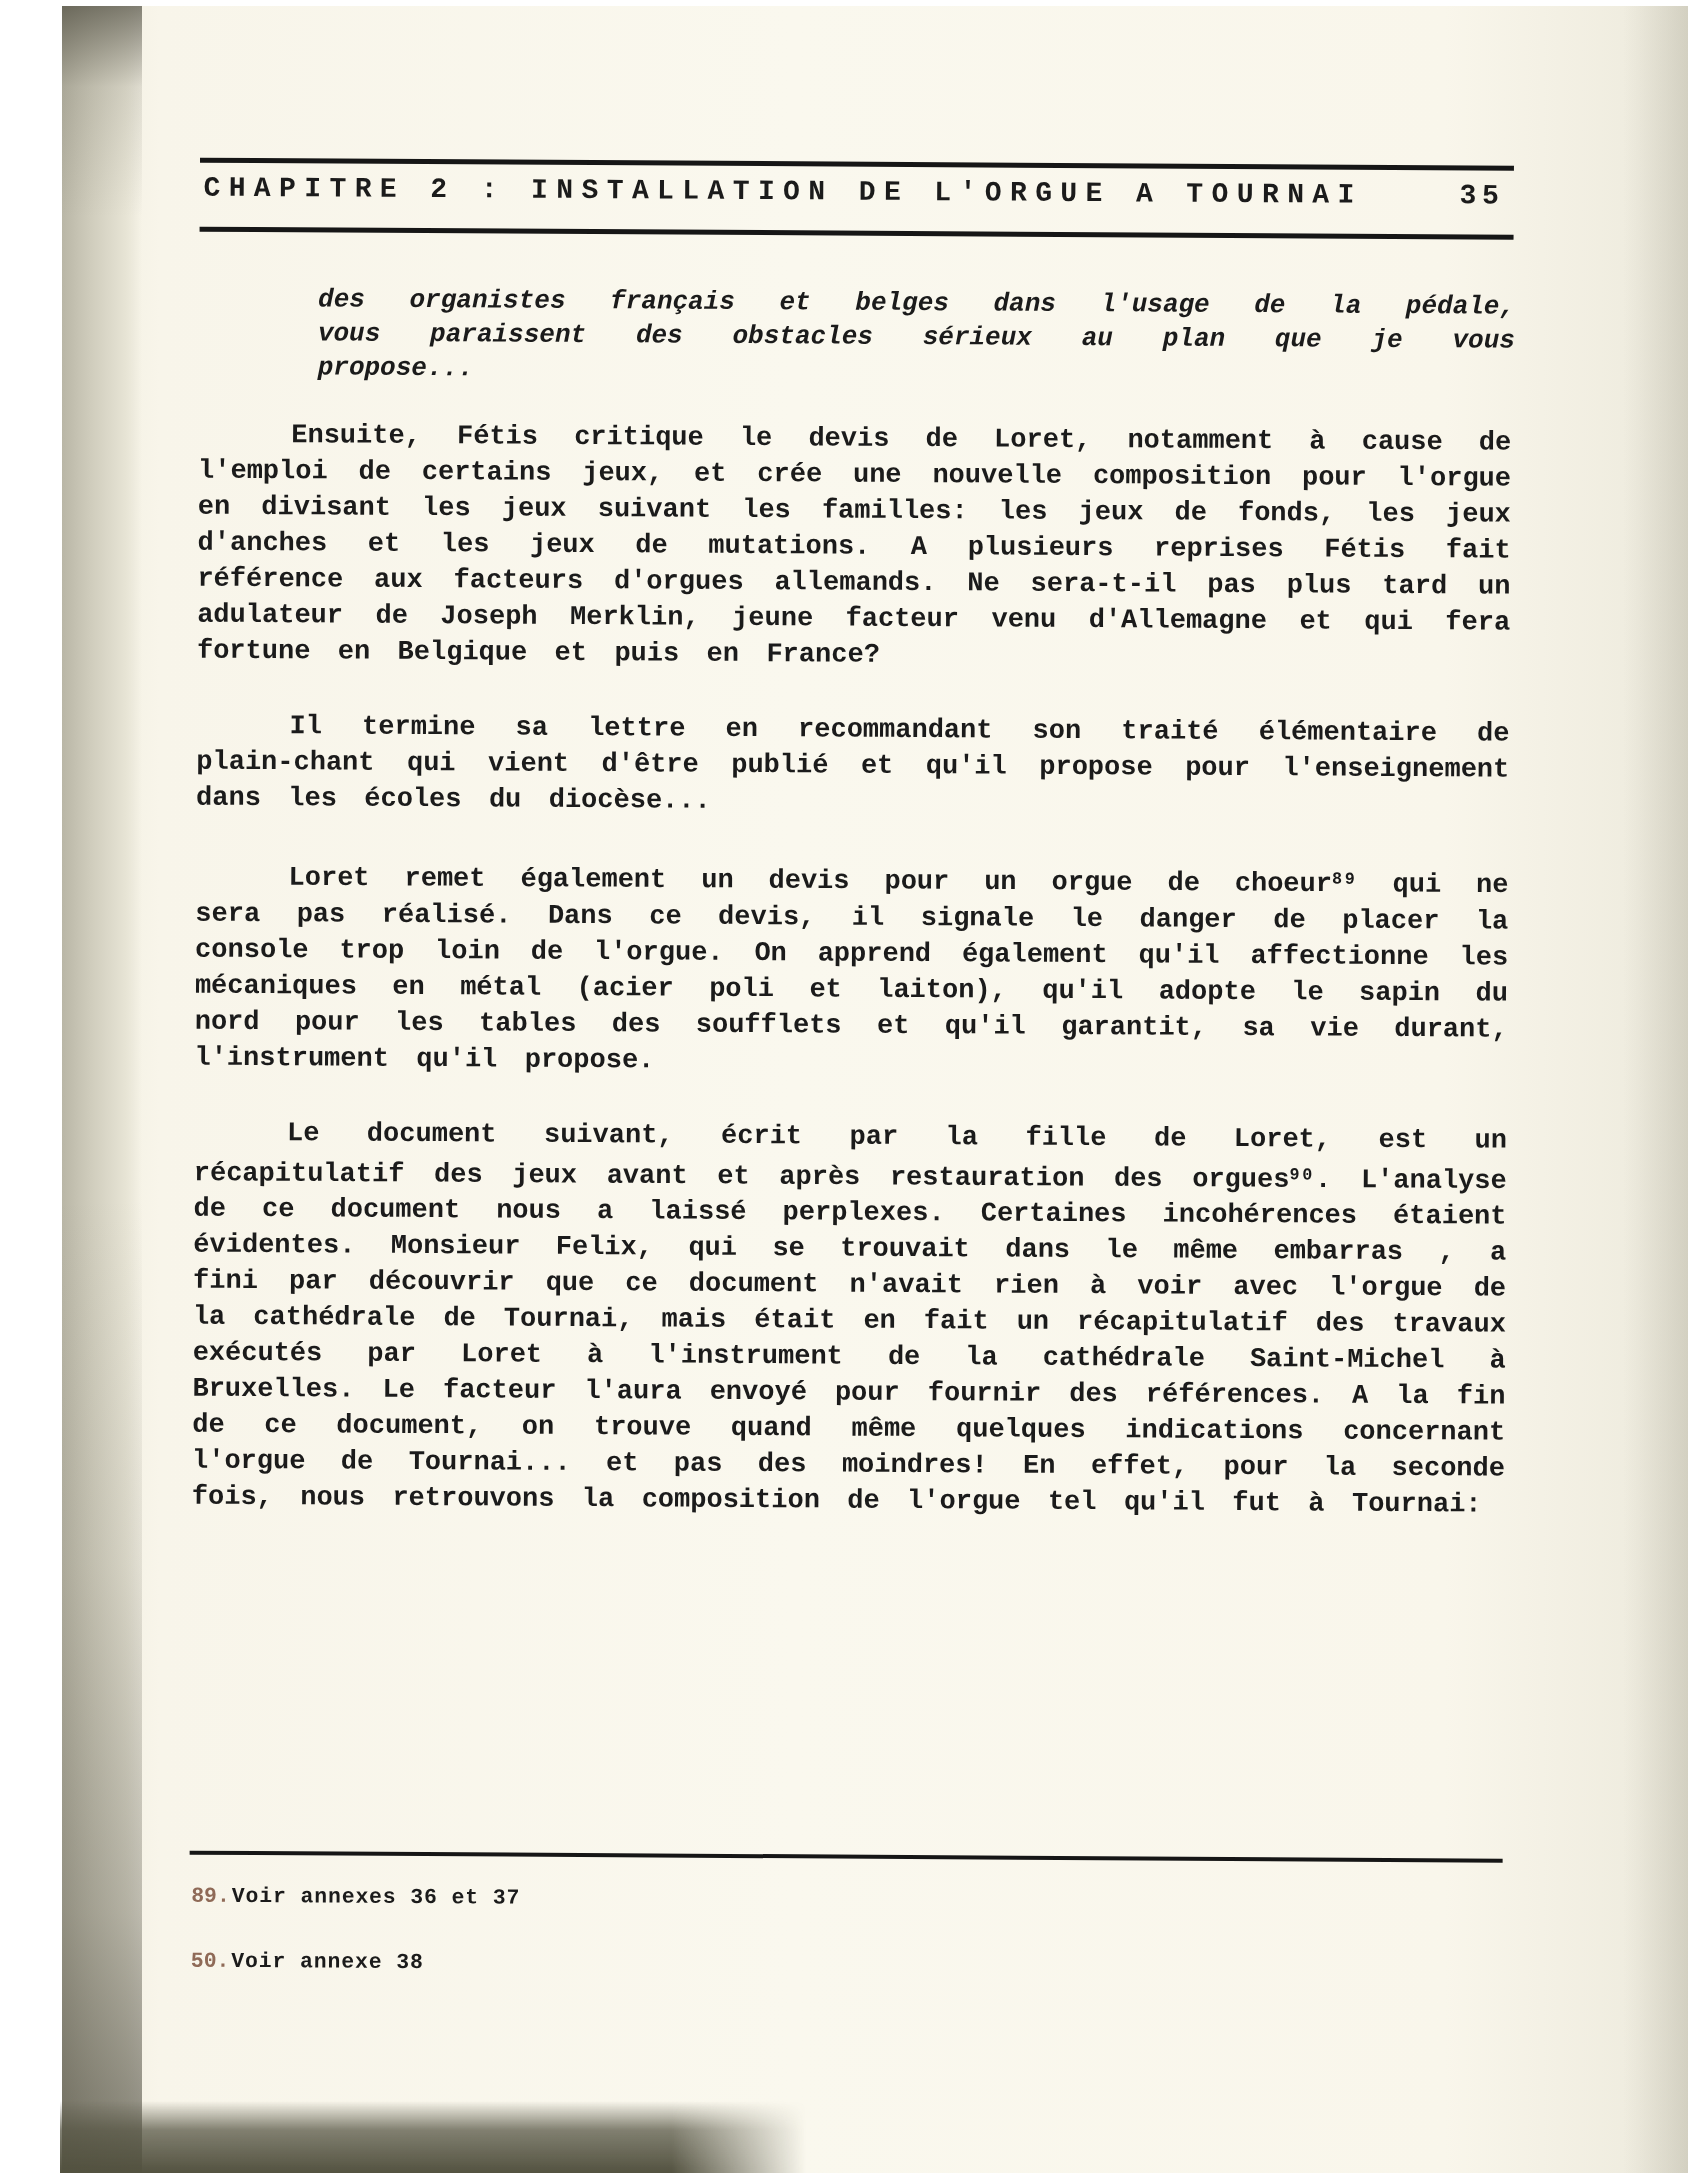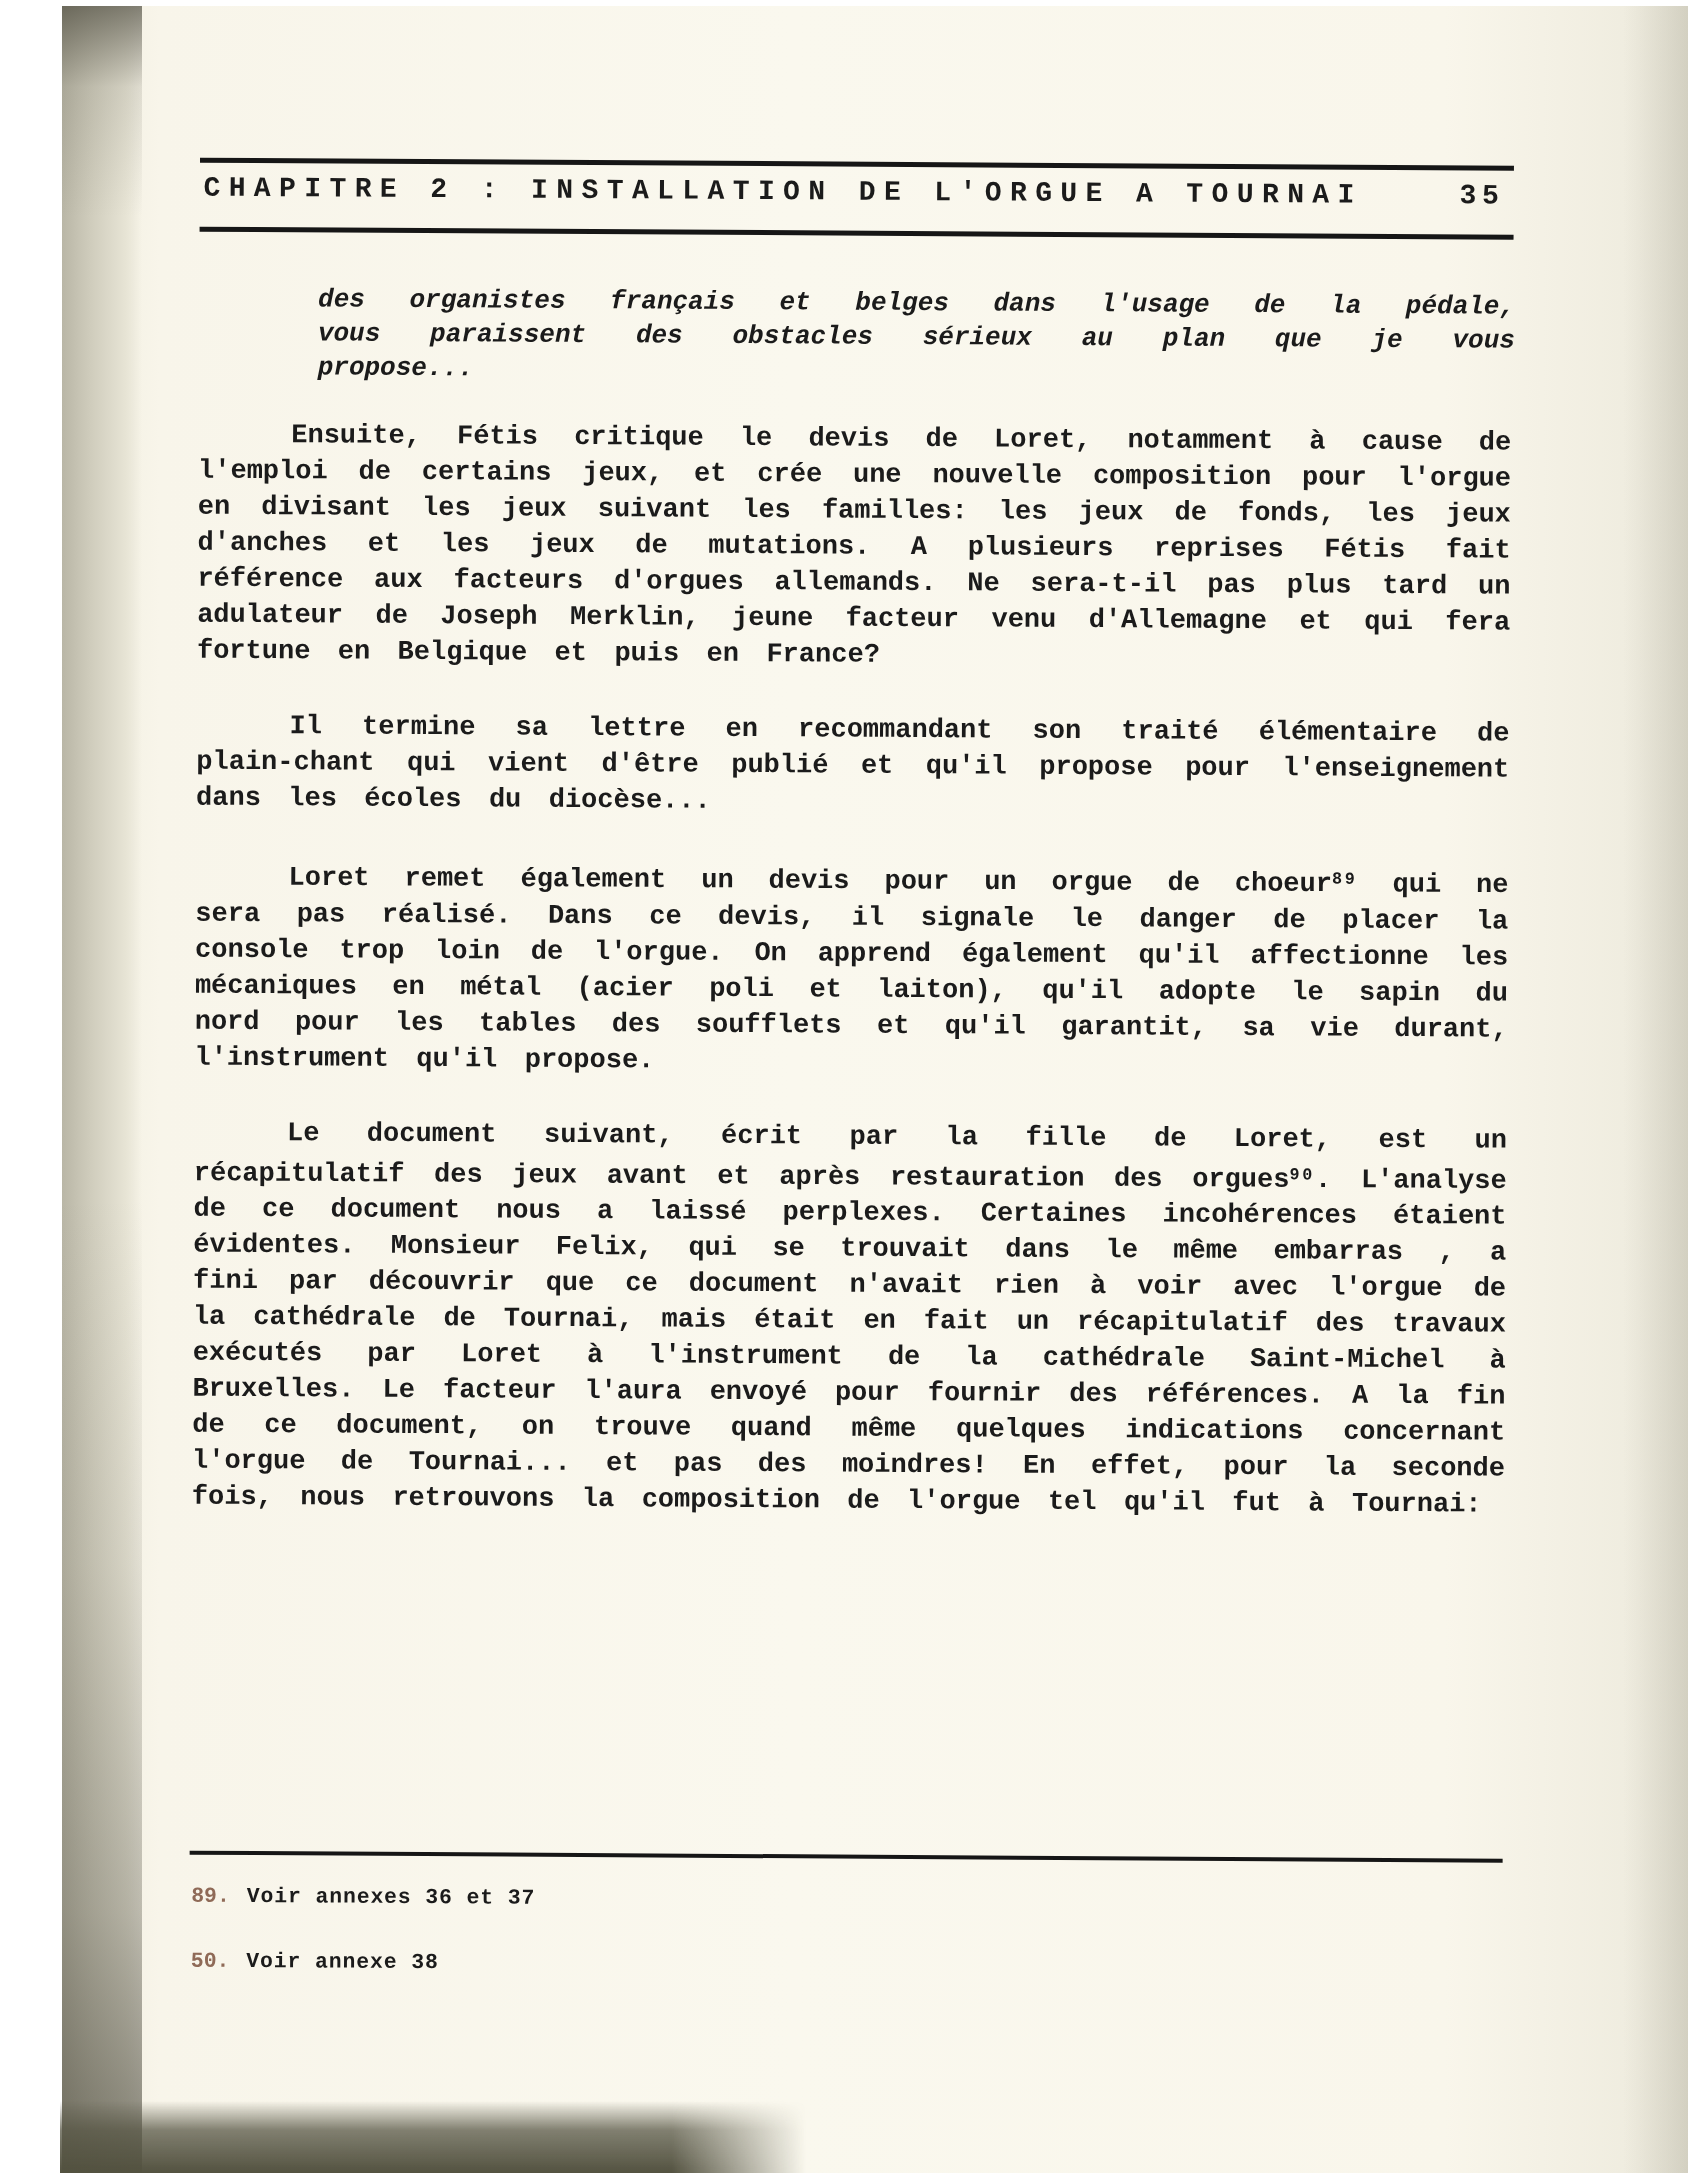--- a/index.html
+++ b/index.html
@@ -70,21 +70,21 @@
   .body-text p{
     margin:0 0 39px 0;text-align:justify;text-indent:93px;word-spacing:11.2px;
   }
   .fnref{font-size:0.62em;letter-spacing:2.8px;vertical-align:7.5px;font-family:Liberation Mono, monospace;}
 
   .footnotes{
     position:absolute;top:1883px;left:1.9px;width:1119px;
     font-size:21.4px;font-weight:bold;line-height:26px;
   }
   .footnote{margin-bottom:39px;white-space:nowrap;}
-  .fn-marker{color:#8f6a57;margin-right:17px;}
+  .fn-marker{color:#8f6a57;margin-right:2px;}
   .fn-text{color:#1b1b1b;letter-spacing:0.9px;}
 </style>
 </head>
 <body>
 
 <div class="paper"></div>
 <div class="gutter"></div>
 <div class="gutter-vshade"></div>
 <div class="bottom-shadow"></div>
 <div class="right-shade"></div>

